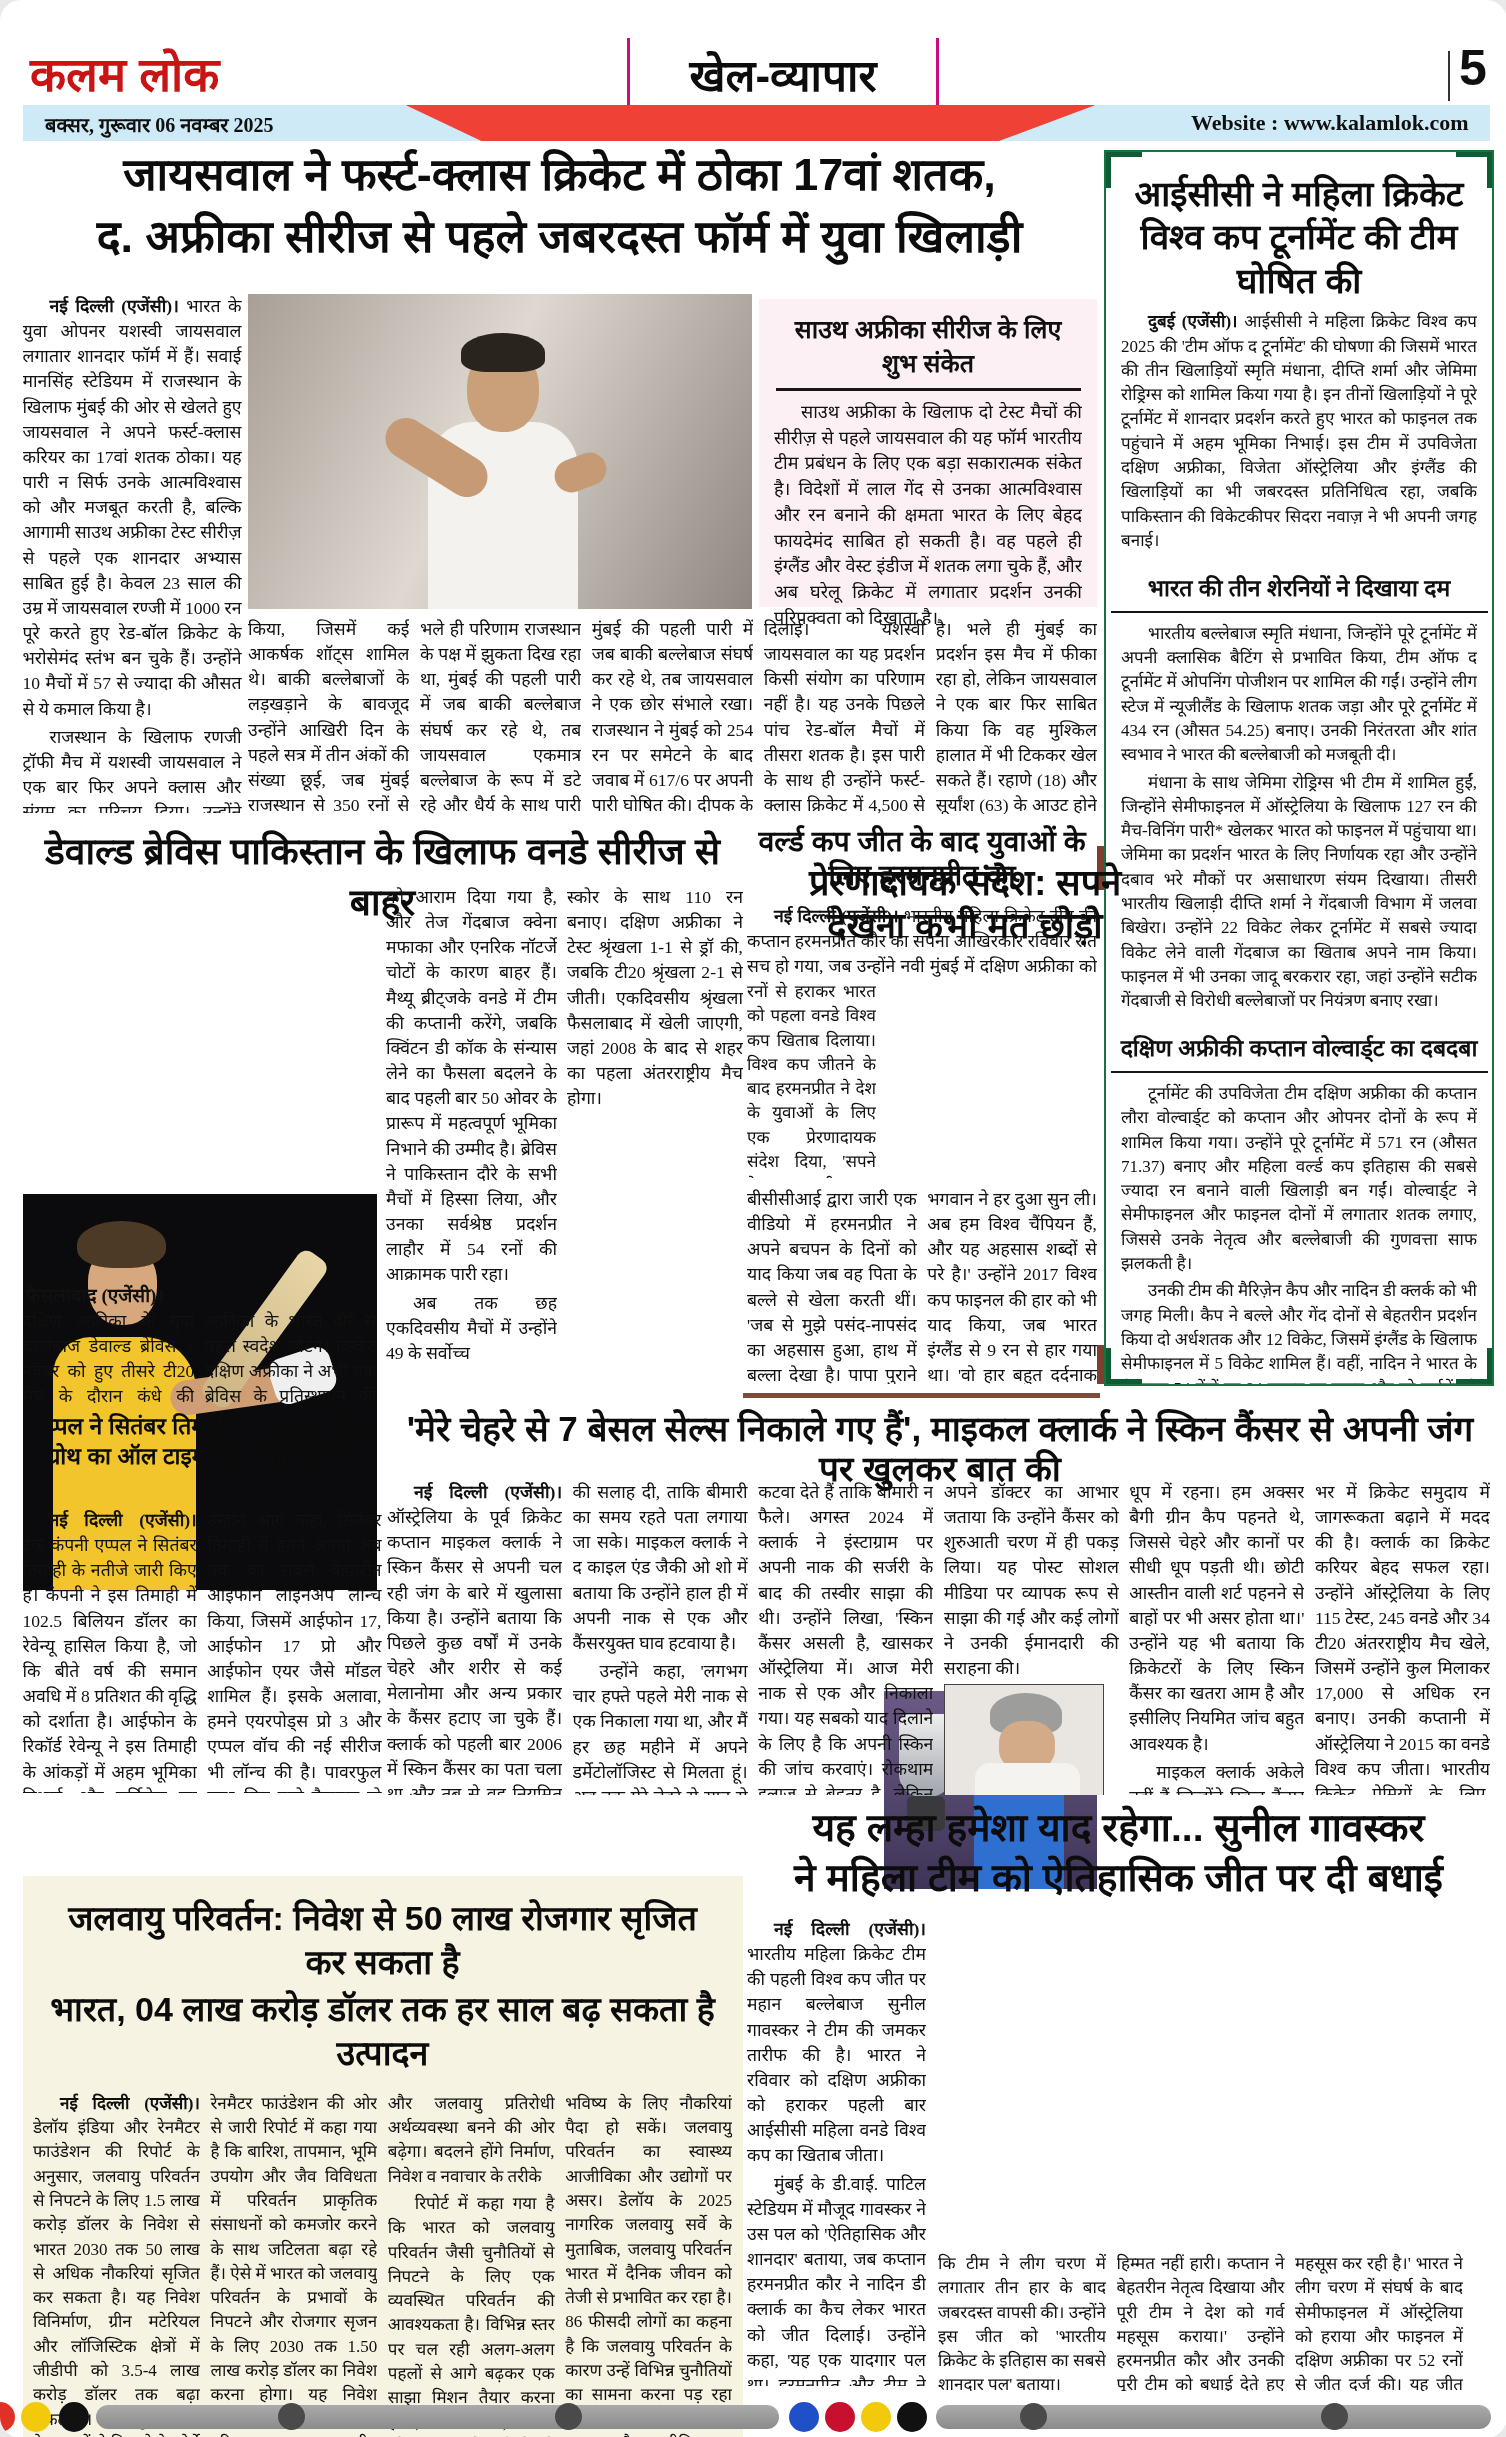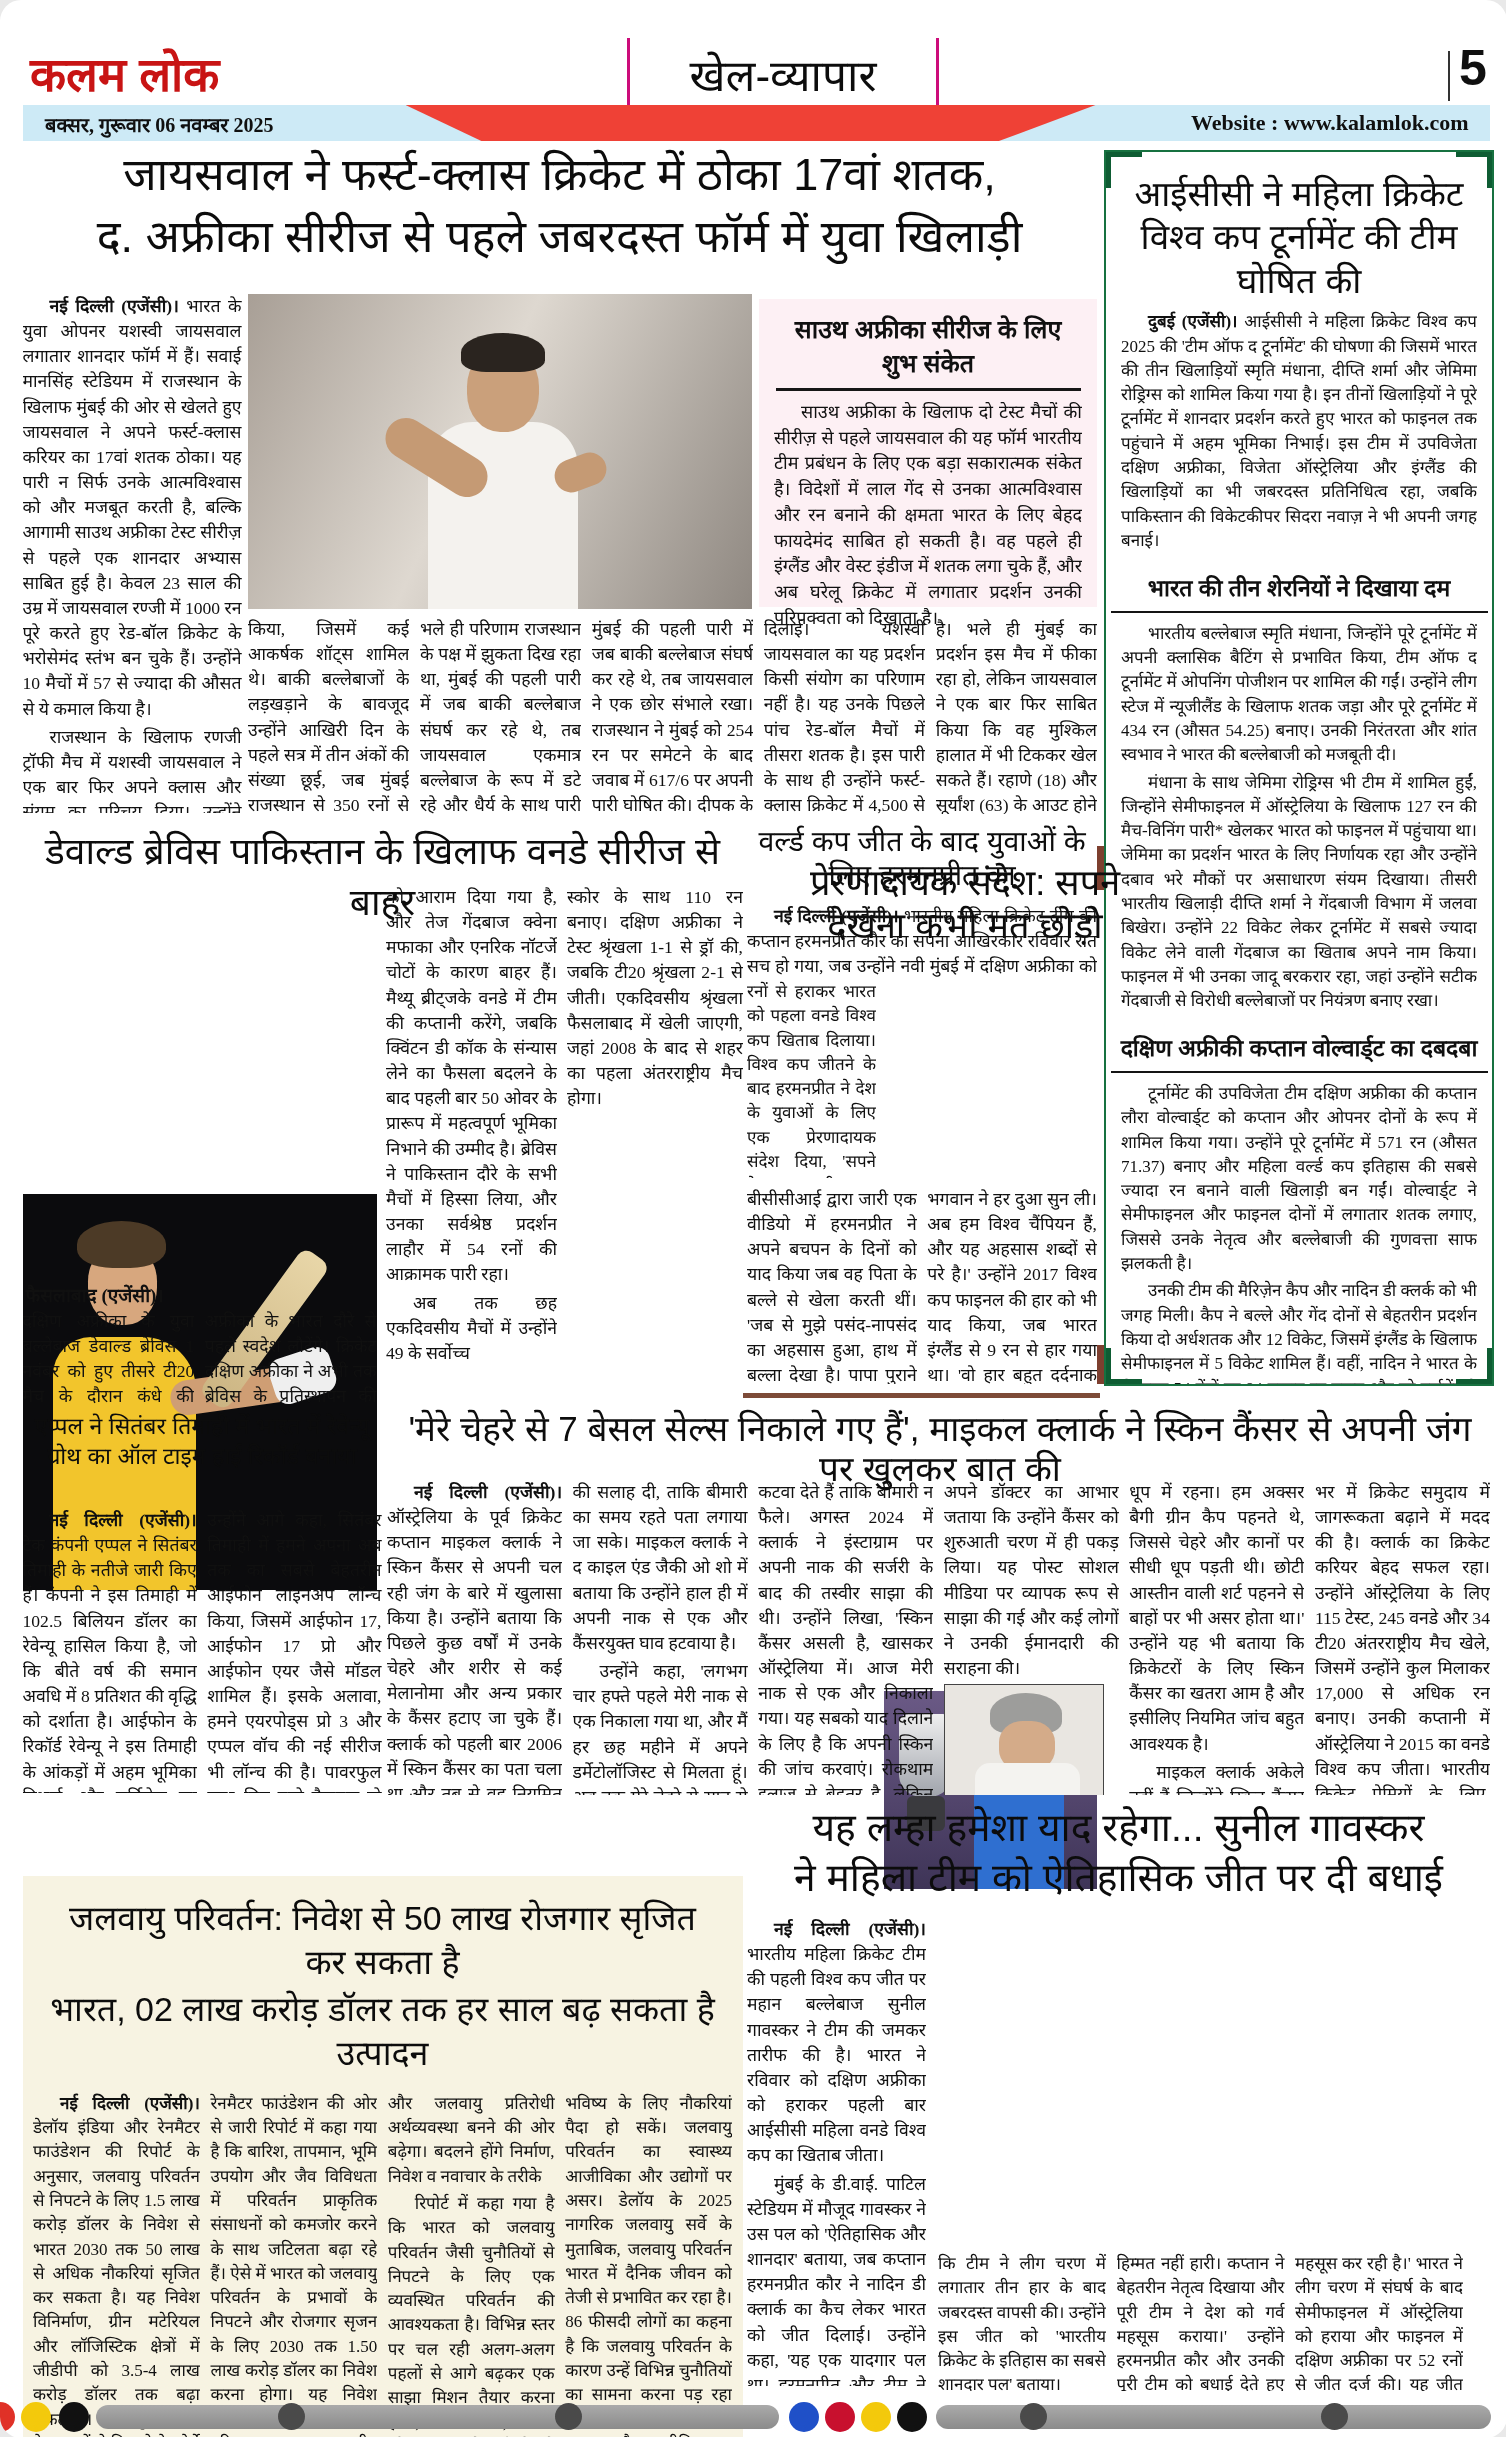--- a/index.html
+++ b/index.html
@@ -1,19 +1,19 @@
 <!DOCTYPE html>
 <html style="font-size:12px"><head>
 <meta charset="utf-8">
 <style>
   html,body{margin:0;padding:0;background:#e9e9e9;}
   .page{position:relative;width:1507px;height:2438px;background:#ffffff;
         font-family:"Liberation Serif","DejaVu Serif",serif;color:#101010;overflow:hidden;border-radius:21px;}
   .abs{position:absolute;}
-  .hl{font-family:"Liberation Sans","DejaVu Sans",sans-serif;font-weight:400;text-align:center;color:#0c0c0c;}
+  .hl{font-family:"Liberation Sans","DejaVu Sans",sans-serif;font-weight:700;text-align:center;color:#0c0c0c;}
   .body-t{font-size:17.6px;line-height:1.43;text-align:justify;overflow:hidden;}
   .body-t p{margin:0 0 3px 0;text-indent:27px;}
   .body-t p.ni{text-indent:0;}
   .dl{font-weight:bold;}
   .cols{display:flex;gap:10.5px;}
   .cols>div{flex:1;}
   .sec-title{font-family:"Liberation Sans","DejaVu Sans",sans-serif;font-weight:bold;font-size:23px;
              text-align:center;border-bottom:2.3px solid #141414;padding-bottom:7.5px;margin:15px 4.5px 9px 4.5px;}
   .photo{position:relative;overflow:hidden;}
   .cap{font-weight:bold;font-size:19px;}
@@ -206,21 +206,21 @@
       <p class="ni">धूप में रहना। हम अक्सर बैगी ग्रीन कैप पहनते थे, जिससे चेहरे और कानों पर सीधी धूप पड़ती थी। छोटी आस्तीन वाली शर्ट पहनने से बाहों पर भी असर होता था।' उन्होंने यह भी बताया कि क्रिकेटरों के लिए स्किन कैंसर का खतरा आम है और इसीलिए नियमित जांच बहुत आवश्यक है।</p>
       <p>माइकल क्लार्क अकेले नहीं हैं जिन्होंने स्किन कैंसर का सामना किया। उनसे पहले रिची बेनो, सैम बिलिंग्स, एंडी फ्लावर और लॉरेन चीटल जैसे दिग्गज खिलाड़ी भी इस बीमारी से लड़ चुके हैं। इन खिलाड़ियों की कहानियों ने दुनिया</p>
     </div>
     <div class="body-t" style="height:315px;">
       <p class="ni">भर में क्रिकेट समुदाय में जागरूकता बढ़ाने में मदद की है। क्लार्क का क्रिकेट करियर बेहद सफल रहा। उन्होंने ऑस्ट्रेलिया के लिए 115 टेस्ट, 245 वनडे और 34 टी20 अंतरराष्ट्रीय मैच खेले, जिसमें उन्होंने कुल मिलाकर 17,000 से अधिक रन बनाए। उनकी कप्तानी में ऑस्ट्रेलिया ने 2015 का वनडे विश्व कप जीता। भारतीय क्रिकेट प्रेमियों के लिए, 2011-12 की बॉर्डर-गावस्कर ट्रॉफी उनकी यादगार सीरीज़ रही, जिसमें उन्होंने सिडनी में नाबाद 329 रन की ऐतिहासिक पारी खेली थी।</p>
     </div>
   </div>
 
   <div class="abs" style="left:22.5px;top:1876px;width:720px;height:570px;background:#f7f3e2;">
     <div class="hl" style="margin:19.5px 22.5px 0 22.5px;font-size:34px;line-height:1.3;">जलवायु परिवर्तन: निवेश से 50 लाख रोजगार सृजित कर सकता है</div>
-    <div class="hl" style="margin:3px 22.5px 0 22.5px;font-size:34px;line-height:1.3;">भारत, 02 लाख करोड़ डॉलर तक हर साल बढ़ सकता है उत्पादन</div>
+    <div class="hl" style="margin:3px 22.5px 0 22.5px;font-size:34px;line-height:1.3;">भारत, 04 लाख करोड़ डॉलर तक हर साल बढ़ सकता है उत्पादन</div>
     <div class="cols" style="margin:16.5px 10.5px 0 10.5px;height:443px;">
       <div class="body-t" style="height:443px;font-size:17px;">
         <p><span class="dl">नई दिल्ली (एजेंसी)।</span><span> डेलॉय इंडिया और रेनमैटर फाउंडेशन की रिपोर्ट के अनुसार, जलवायु परिवर्तन से निपटने के लिए 1.5 लाख करोड़ डॉलर के निवेश से भारत 2030 तक 50 लाख से अधिक नौकरियां सृजित कर सकता है। यह निवेश विनिर्माण, ग्रीन मटेरियल और लॉजिस्टिक क्षेत्रों में जीडीपी को 3.5-4 लाख करोड़ डॉलर तक बढ़ा सकता है। जलवायु परिवर्तन के प्रभावों से निपटने के मोर्चे पर निवेश कर भारत 2030 तक 50 लाख से अधिक रोजगार का सृजन कर सकता है। इससे न सिर्फ ग्रीनहाउस गैस के उत्सर्जन में कमी लाने में मदद मिलेगी, बल्कि कम कार्बन वाली टिकाऊ जीडीपी बनाने में भी मदद मिलेगी। डेलॉय इंडिया एवं</span></p>
       </div>
       <div class="body-t" style="height:443px;font-size:17px;">
         <p class="ni">रेनमैटर फाउंडेशन की ओर से जारी रिपोर्ट में कहा गया है कि बारिश, तापमान, भूमि उपयोग और जैव विविधता में परिवर्तन प्राकृतिक संसाधनों को कमजोर करने के साथ जटिलता बढ़ा रहे हैं। ऐसे में भारत को जलवायु परिवर्तन के प्रभावों के निपटने और रोजगार सृजन के लिए 2030 तक 1.50 लाख करोड़ डॉलर का निवेश करना होगा। यह निवेश विनिर्माण, भंडारण, परिचालन-रखरखाव, ग्रीन मेटेरियल्स और लॉजिस्टिक क्षेत्रों में बड़ी संख्या मे प्रत्यक्ष एवं अप्रत्यक्ष रोजगार पैदा करने में महत्वपूर्ण योगदान देगा। साथ ही, इस निवेश से घरेलू जीडीपी में हर साल 3.5 से 4 लाख करोड़ डॉलर का उत्पादन बढ़ सकता है, जिससे भारत अधिक समावेशी</p>
       </div>
       <div class="body-t" style="height:443px;font-size:17px;">
         <p class="ni">और जलवायु प्रतिरोधी अर्थव्यवस्था बनने की ओर बढ़ेगा। बदलने होंगे निर्माण, निवेश व नवाचार के तरीके</p>
         <p>रिपोर्ट में कहा गया है कि भारत को जलवायु परिवर्तन जैसी चुनौतियों से निपटने के लिए एक व्यवस्थित परिवर्तन की आवश्यकता है। विभिन्न स्तर पर चल रही अलग-अलग पहलों से आगे बढ़कर एक साझा मिशन तैयार करना होगा, जो निर्माण, निवेश और नवाचार के तरीकों को नया स्वरूप दे। इसमें सरकार, नीति निर्माताओं, कॉरपोरेट्स, नागरिक समूहों एवं नगर नियोजकों की महत्वपूर्ण भूमिका होगी। उन्हें जलवायु परिवर्तन के एजेंडे पर साथ मिलकर काम करना होगा, ताकि लचीली आजीविका, प्रतिस्पर्धी उद्योग और</p>

